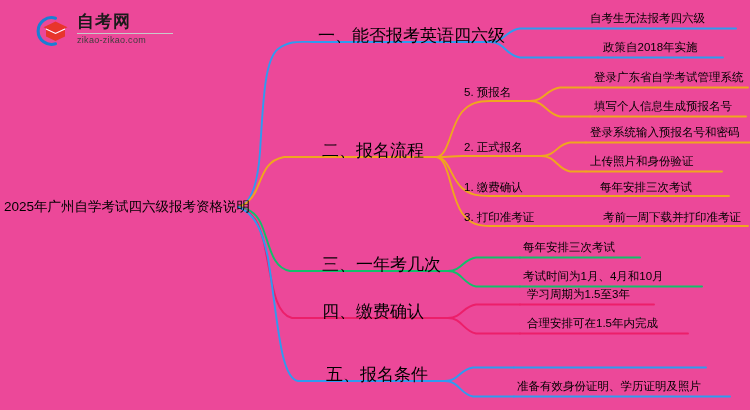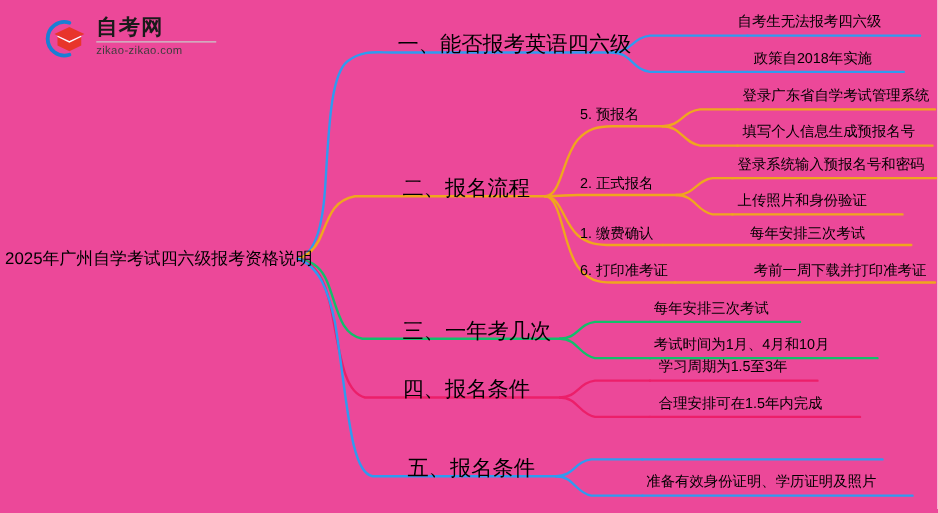--- a/index.html
+++ b/index.html
@@ -173,21 +173,21 @@
   </svg>
 
   <div class="node root-label" style="left:4px; top:199px;">2025年广州自学考试四六级报考资格说明</div>
 
   <div class="node lvl1" style="left:318px; top:26px;">一、能否报考英语四六级</div>
 
   <div class="node lvl1" style="left:322px; top:141px;">二、报名流程</div>
 
   <div class="node lvl1" style="left:322px; top:255px;">三、一年考几次</div>
 
-  <div class="node lvl1" style="left:322px; top:302px;">四、报名条件</div>
+  <div class="node lvl1" style="left:322px; top:302px;">四、缴费确认</div>
 
   <div class="node lvl1" style="left:326px; top:365px;">五、报名条件</div>
 
   <div class="node leaf" style="left:590px; top:12px;">自考生无法报考四六级</div>
 
   <div class="node leaf" style="left:603px; top:41px;">政策自2018年实施</div>
 
   <div class="node lvl2" style="left:464px; top:86px;">5. 预报名</div>
 
   <div class="node leaf" style="left:594px; top:71px;">登录广东省自学考试管理系统</div>
@@ -197,21 +197,21 @@
   <div class="node lvl2" style="left:464px; top:141px;">2. 正式报名</div>
 
   <div class="node leaf" style="left:590px; top:126px;">登录系统输入预报名号和密码</div>
 
   <div class="node leaf" style="left:590px; top:155px;">上传照片和身份验证</div>
 
   <div class="node lvl2" style="left:464px; top:181px;">1. 缴费确认</div>
 
   <div class="node leaf" style="left:600px; top:181px;">每年安排三次考试</div>
 
-  <div class="node lvl2" style="left:464px; top:211px;">6. 打印准考证</div>
+  <div class="node lvl2" style="left:464px; top:211px;">3. 打印准考证</div>
 
   <div class="node leaf" style="left:603px; top:211px;">考前一周下载并打印准考证</div>
 
   <div class="node leaf" style="left:523px; top:241px;">每年安排三次考试</div>
 
   <div class="node leaf" style="left:523px; top:270px;">考试时间为1月、4月和10月</div>
 
   <div class="node leaf" style="left:527px; top:288px;">学习周期为1.5至3年</div>
 
   <div class="node leaf" style="left:527px; top:317px;">合理安排可在1.5年内完成</div>

